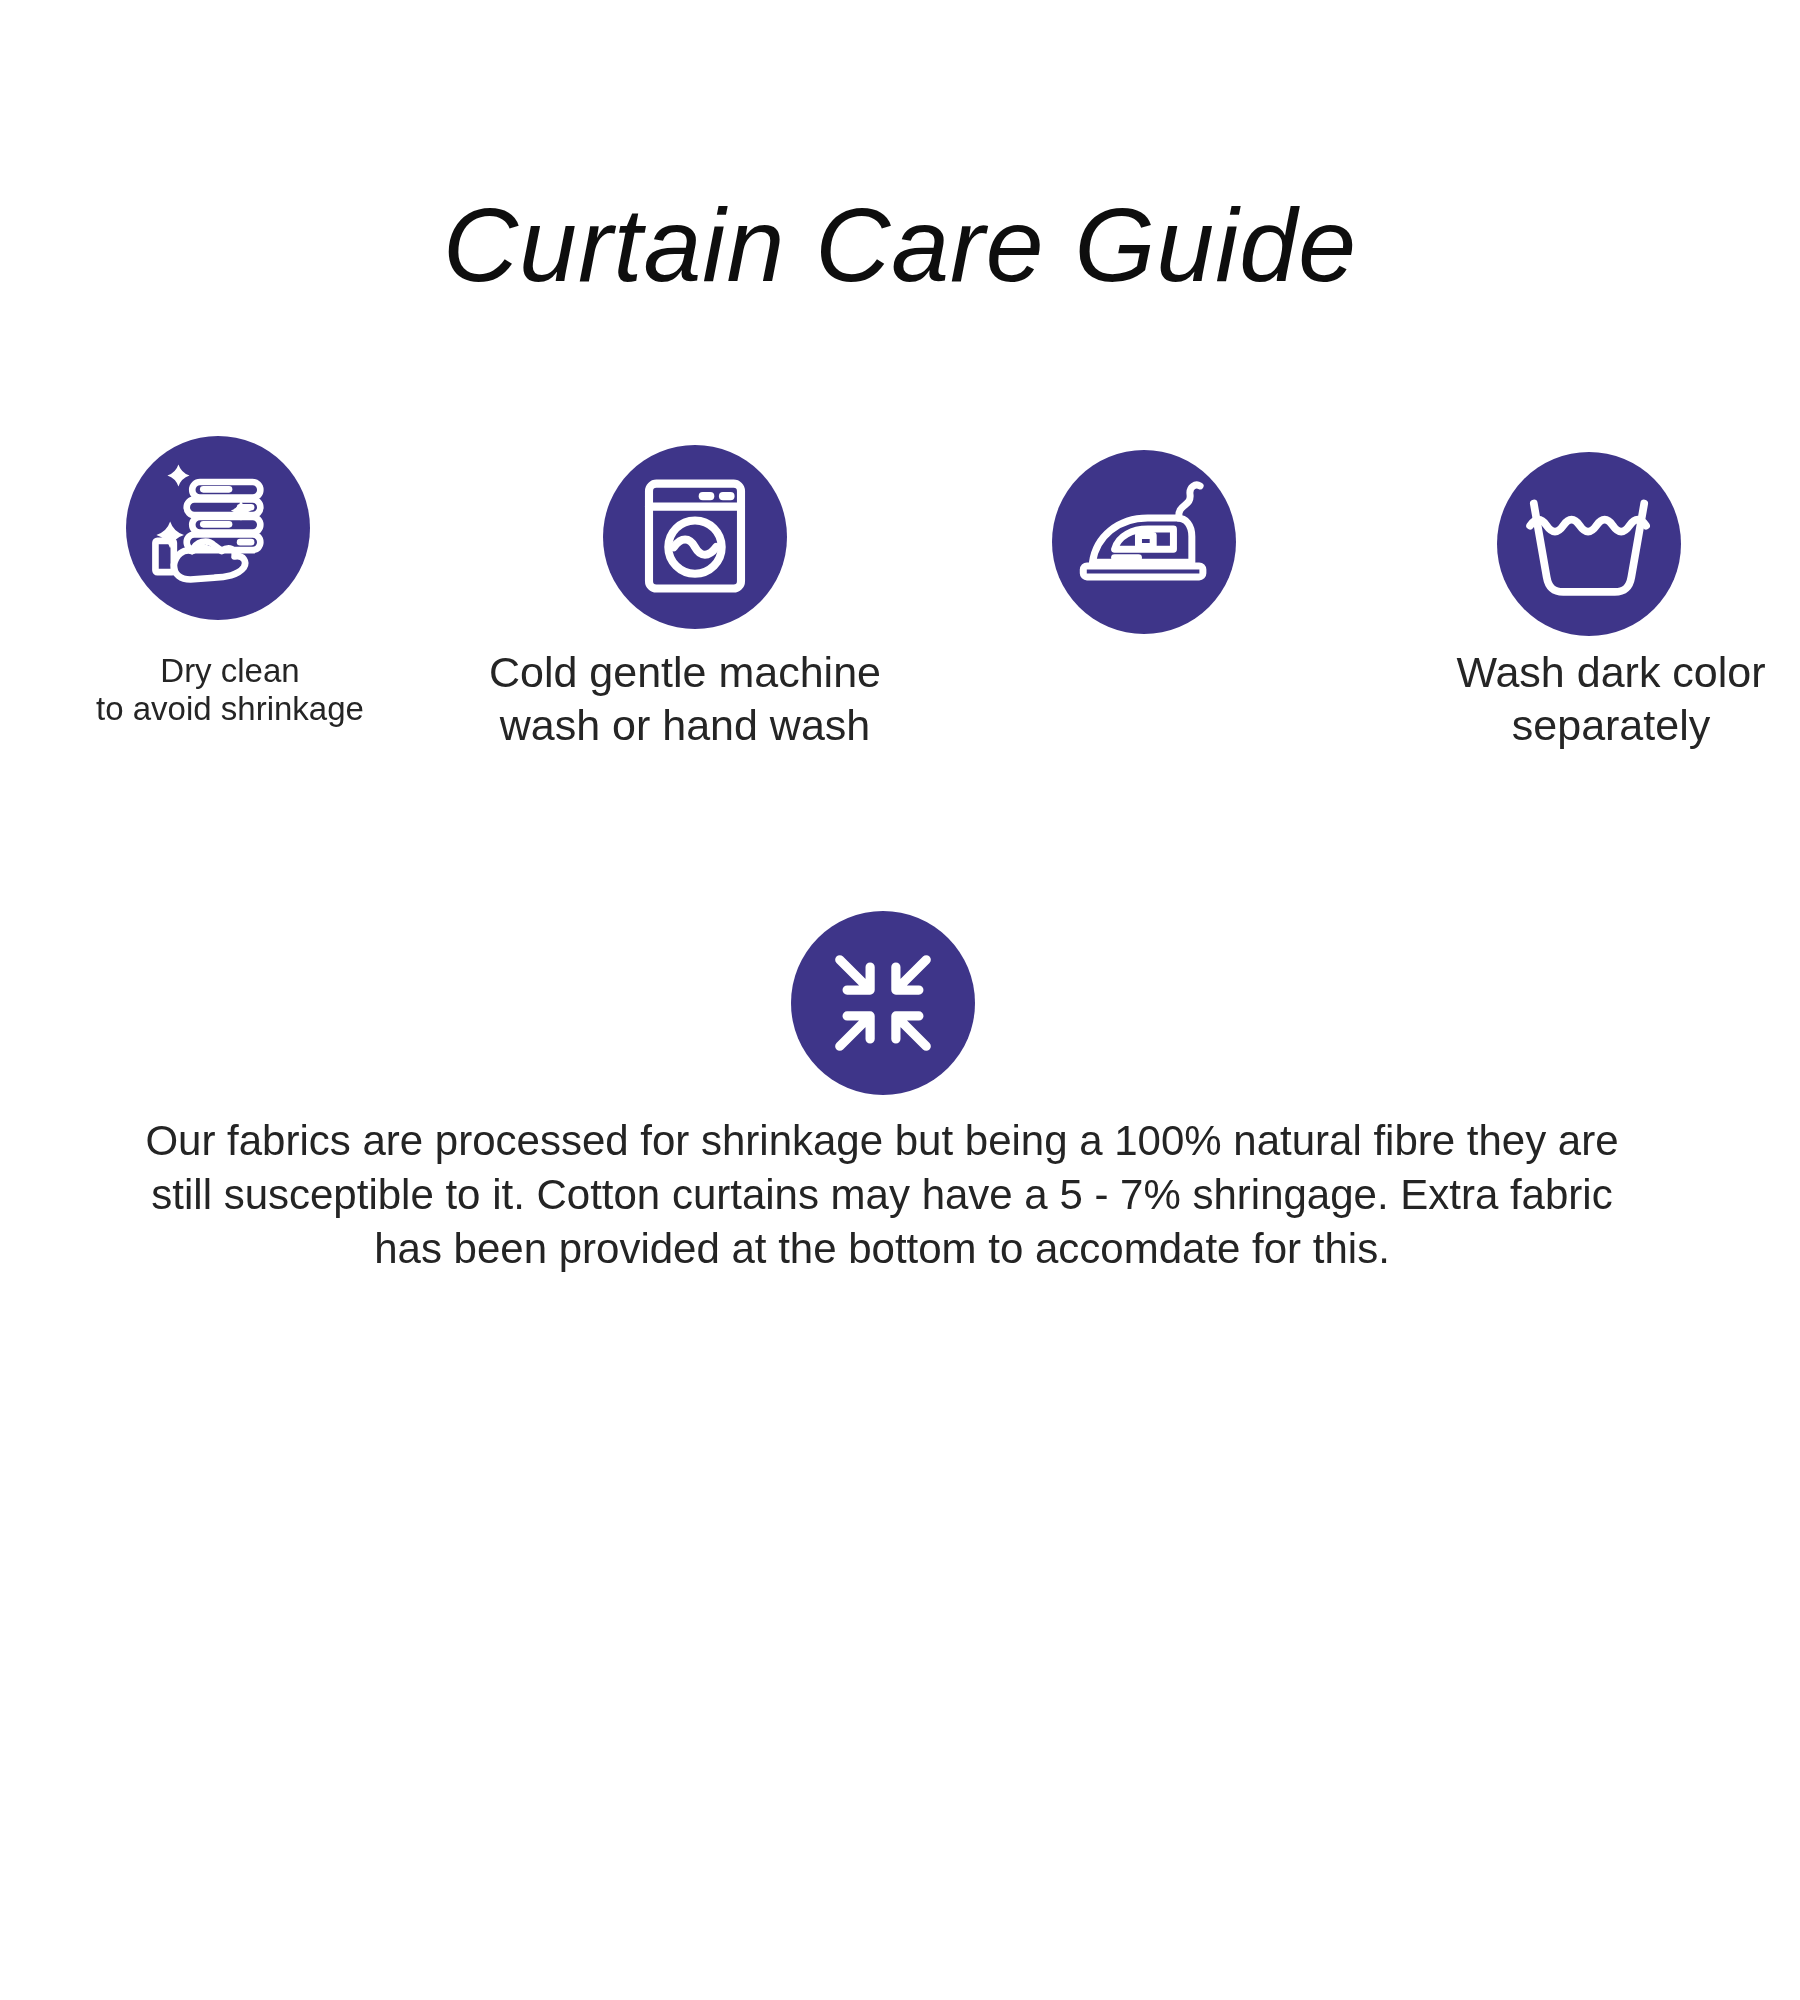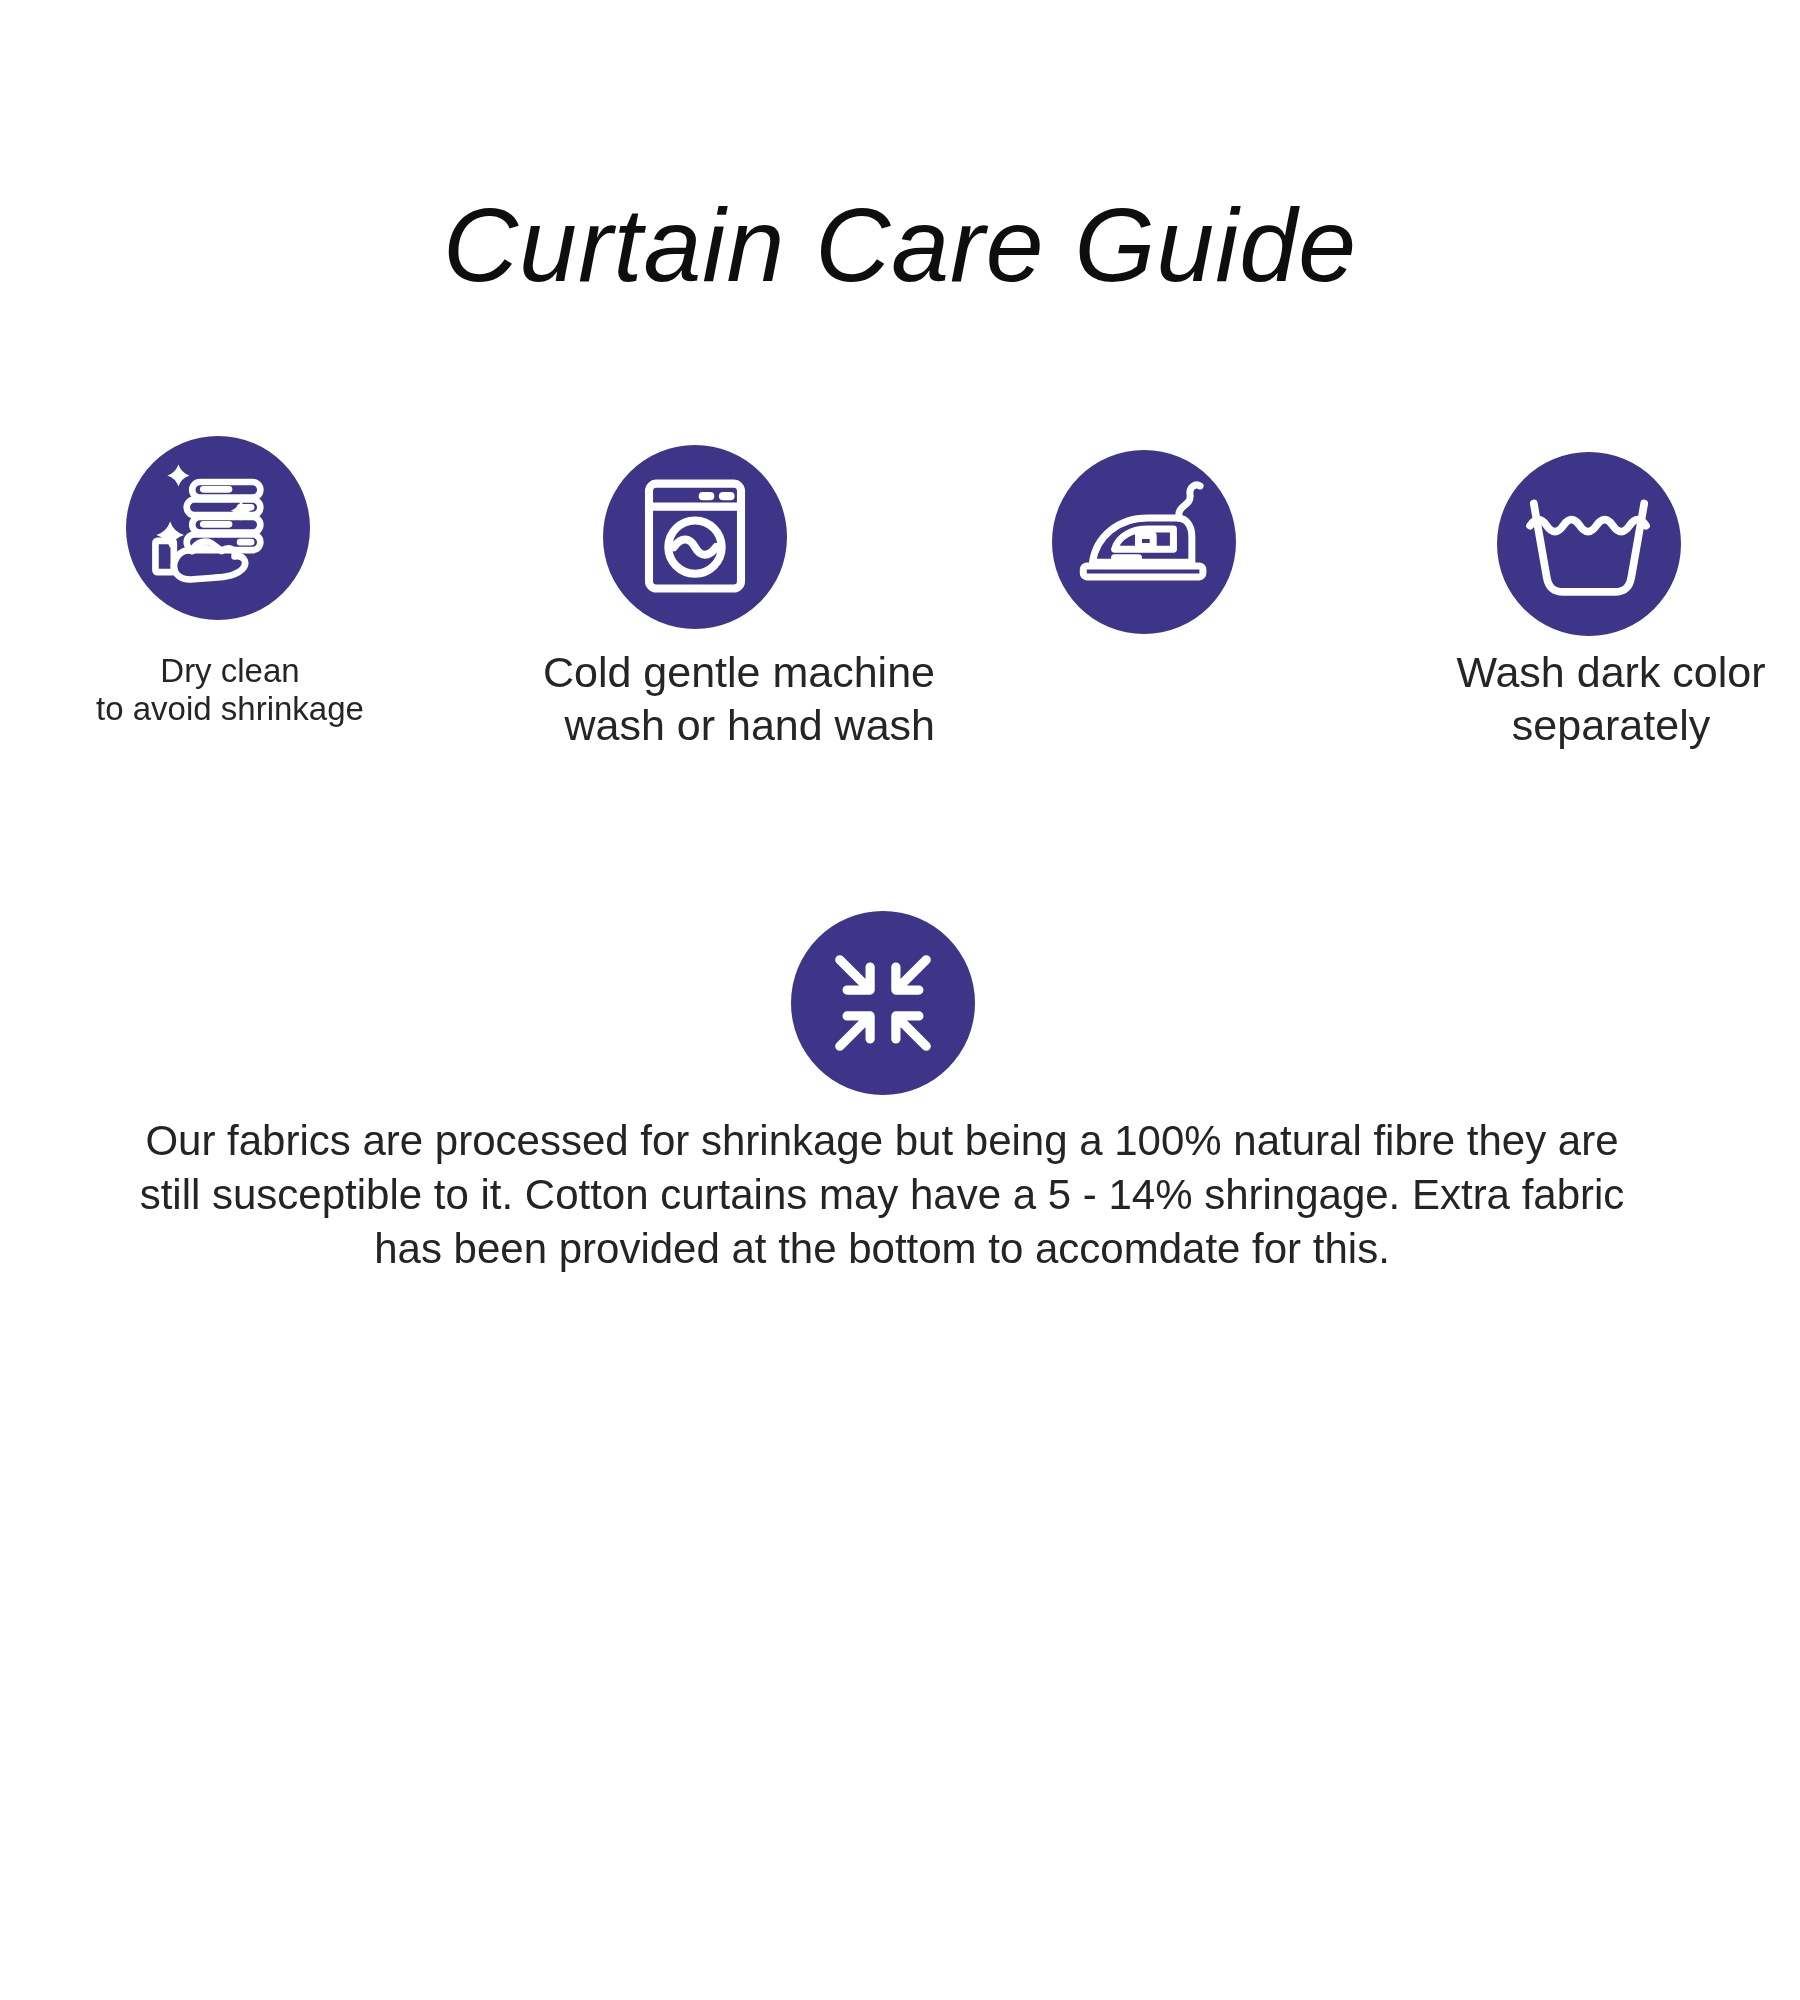--- a/index.html
+++ b/index.html
@@ -104,21 +104,21 @@
   <div class="circle" style="left:603px; top:445px;">
     <svg viewBox="0 0 100 100" fill="none" stroke="#ffffff" stroke-width="4.4" stroke-linecap="round" stroke-linejoin="round">
       <rect x="25" y="21" width="50" height="57" rx="4"></rect>
       <path d="M25 33.5 H75"></path>
       <rect x="52" y="25.5" width="8.5" height="4.5" rx="2.2" fill="#ffffff" stroke="none"></rect>
       <rect x="63" y="25.5" width="8.5" height="4.5" rx="2.2" fill="#ffffff" stroke="none"></rect>
       <circle cx="50" cy="55.5" r="14.5"></circle>
       <path d="M38.5 55.5 C42.5 50 47 50 50 55.5 C53 61 57.5 61 61.5 55.5"></path>
     </svg>
   </div>
-  <div class="caption" style="left:475px; top:646px;text-align:right;">Cold gentle machine
+  <div class="caption" style="left:455px; top:646px;">Cold gentle machine
 wash or hand wash</div>
 
   <div class="circle" style="left:1052px; top:450px;">
     <svg viewBox="0 0 100 100" fill="none" stroke="#ffffff" stroke-width="3.8" stroke-linecap="round" stroke-linejoin="round">
       <path d="M22 61 C24 47 36 37 52 37 L68 37 C73 37 76 41 76 47 L76 61 Z"></path>
       <rect x="17" y="63" width="65" height="6" rx="2"></rect>
       <path d="M34 54 C36 46.5 44 43 52 43 L66 43 L66 54 Z"></path>
       <rect x="47" y="46.5" width="8" height="6"></rect>
       <path d="M34 58.5 H47"></path>
       <path d="M69 37 C68 29 76 31 75 24 C74.5 20 78 18 80.5 19.5"></path>
@@ -138,17 +138,17 @@
   <div class="circle" style="left:791px; top:911px;">
     <svg viewBox="0 0 100 100" fill="none" stroke="#ffffff" stroke-width="5" stroke-linecap="round" stroke-linejoin="round">
       <path d="M26.5 26.5 L43 43 M43 43 L43 30.5 M43 43 L30.5 43"></path>
       <path d="M73.5 26.5 L57 43 M57 43 L57 30.5 M57 43 L69.5 43"></path>
       <path d="M26.5 73.5 L43 57 M43 57 L43 69.5 M43 57 L30.5 57"></path>
       <path d="M73.5 73.5 L57 57 M57 57 L57 69.5 M57 57 L69.5 57"></path>
     </svg>
   </div>
 
   <p class="note">Our fabrics are processed for shrinkage but being a 100% natural fibre they are
-still susceptible to it. Cotton curtains may have a 5 - 14% shringage. Extra fabric
+still susceptible to it. Cotton curtains may have a 5 - 7% shringage. Extra fabric
 has been provided at the bottom to accomdate for this.</p>
 
 
 </div>
 
 </body></html>

